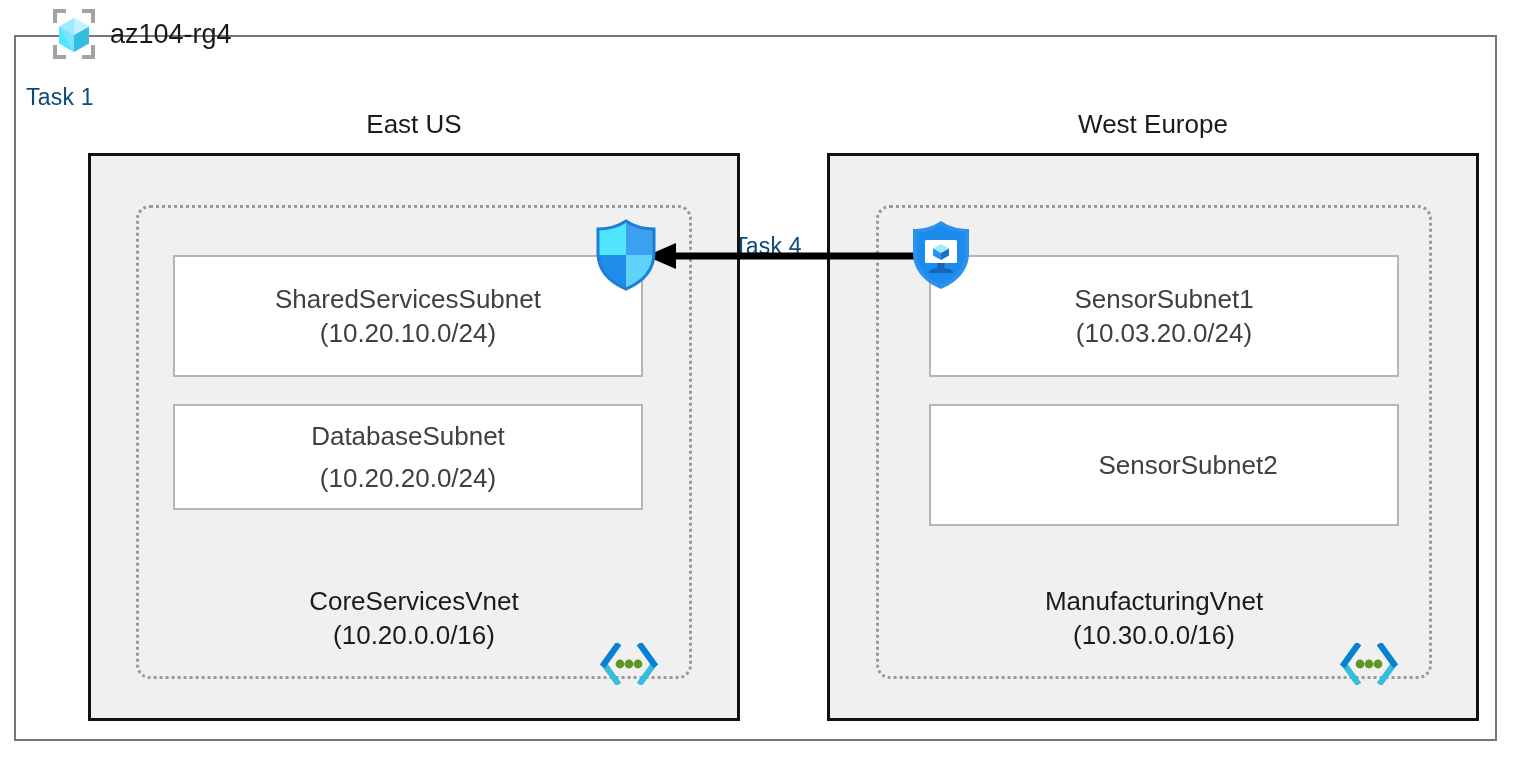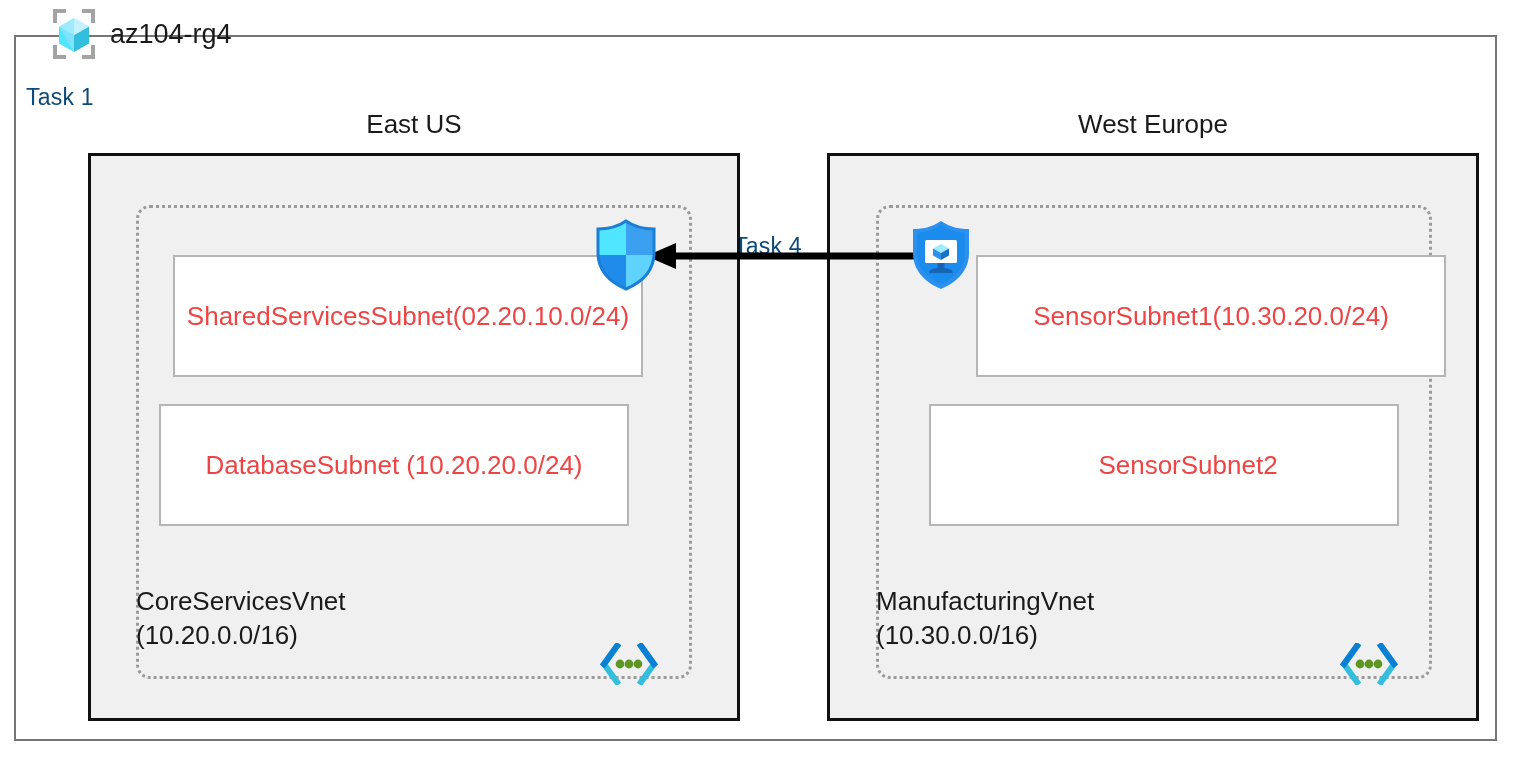--- a/index.html
+++ b/index.html
@@ -104,21 +104,21 @@
     border: 3px dotted #9a9a9a;
     border-radius: 14px;
     box-sizing: border-box;
     background: transparent;
   }
   #vnet-box-0 { left: 136px; top: 205px; width: 556px; height: 474px; }
   #vnet-box-1 { left: 876px; top: 205px; width: 556px; height: 474px; }
 
   .vnet-caption {
     position: absolute;
-    text-align: left;
+    text-align: center;
     font-size: 26px;
     line-height: 1.32;
     color: #1a1a1a;
     white-space: nowrap;
   }
   #vnet-caption-0 { left: 136px; top: 584px; width: 556px; }
   #vnet-caption-1 { left: 876px; top: 584px; width: 556px; }
   .vnet-caption .cidr { display: block; }
 
   .vnet-glyph {
@@ -129,32 +129,32 @@
   #vnet-glyph-0 { left: 600px; top: 643px; }
   #vnet-glyph-1 { left: 1340px; top: 643px; }
 
   
   .subnet-box {
     position: absolute;
     background: #ffffff;
     border: 2px solid #b5b5b5;
     box-sizing: border-box;
     display: flex;
-    flex-direction: row;
+    flex-direction: column;
     align-items: center;
     justify-content: center;
     text-align: center;
     font-size: 26px;
     line-height: 1.32;
-    color: #ef4444;
+    color: #404040;
     white-space: nowrap;
   }
   #subnet-0-0 { left: 173px; top: 255px; width: 470px; height: 122px; }
-  #subnet-0-1 { left: 159px; top: 404px; width: 470px; height: 122px; gap: 7px; }
-  #subnet-1-0 { left: 929px; top: 255px; width: 470px; height: 122px; margin-left: 47px; }
+  #subnet-0-1 { left: 173px; top: 404px; width: 470px; height: 106px; gap: 7px; }
+  #subnet-1-0 { left: 929px; top: 255px; width: 470px; height: 122px; }
   #subnet-1-1 { left: 929px; top: 404px; width: 470px; height: 122px; padding-left: 48px; }
 
   
   .node-icon {
     position: absolute;
     z-index: 6;
   }
   #nsg-icon { left: 594px; top: 219px; width: 64px; height: 72px; }
   #watcher-icon { left: 909px; top: 219px; width: 64px; height: 72px; }
 
@@ -203,30 +203,30 @@
   <div class="region-title" id="region-title-0">East US</div>
 
   <div class="region-box" id="region-box-0"></div>
   <div class="region-box" id="region-box-1"></div>
 
   <div class="vnet-box" id="vnet-box-0"></div>
   <div class="vnet-box" id="vnet-box-1"></div>
 
   <div class="subnet-box" id="subnet-0-0">
     <span>SharedServicesSubnet</span>
-    <span class="cidr">(02.20.10.0/24)</span>
+    <span class="cidr">(10.20.10.0/24)</span>
   </div>
   <div class="subnet-box" id="subnet-0-1">
     <span>DatabaseSubnet</span>
     <span class="cidr">(10.20.20.0/24)</span>
   </div>
 
   <div class="subnet-box" id="subnet-1-0">
     <span>SensorSubnet1</span>
-    <span class="cidr">(10.30.20.0/24)</span>
+    <span class="cidr">(10.03.20.0/24)</span>
   </div>
   <div class="subnet-box" id="subnet-1-1">
     <span>SensorSubnet2</span>
   </div>
 
   <div class="vnet-caption" id="vnet-caption-0">
     <span>CoreServicesVnet</span>
     <span class="cidr">(10.20.0.0/16)</span>
   </div>
   <div class="vnet-caption" id="vnet-caption-1">

